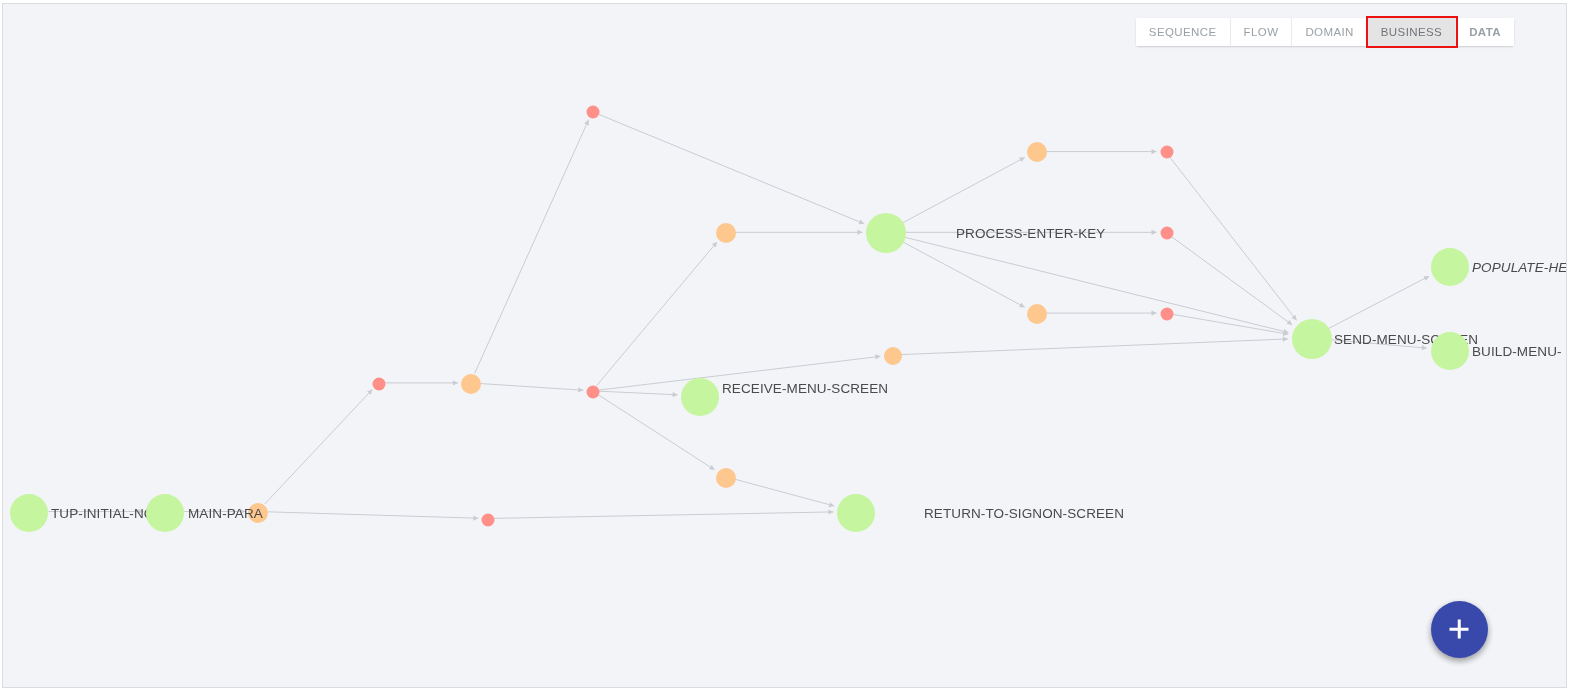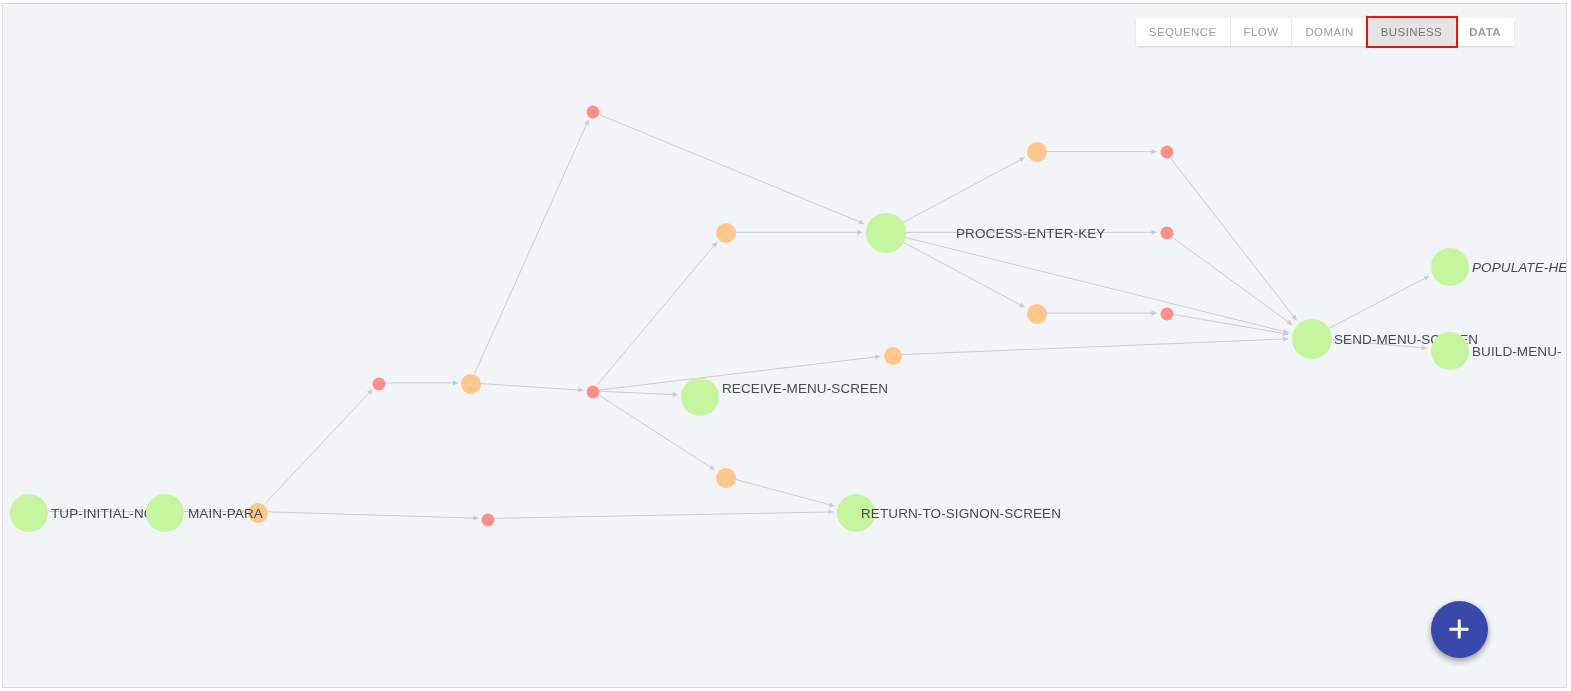--- a/index.html
+++ b/index.html
@@ -205,21 +205,21 @@
         <div class="node-label" style="left: 1331px; top: 335px;">SEND-MENU-SCREEN</div>
         <div class="graph-node" style="left: 1447px; top: 263px; width: 38px; height: 38px; background: rgb(198, 245, 160);"></div>
         <div class="node-label" style="left: 1469px; top: 263px; font-style: italic;">POPULATE-HE</div>
         <div class="graph-node" style="left: 1447px; top: 347px; width: 38px; height: 38px; background: rgb(198, 245, 160);"></div>
         <div class="node-label" style="left: 1469px; top: 347px;">BUILD-MENU-</div>
         <div class="graph-node" style="left: 890px; top: 352px; width: 18px; height: 18px; background: rgb(253, 199, 141);"></div>
         <div class="graph-node" style="left: 697px; top: 393px; width: 38px; height: 38px; background: rgb(198, 245, 160);"></div>
         <div class="node-label" style="left: 719px; top: 384px;">RECEIVE-MENU-SCREEN</div>
         <div class="graph-node" style="left: 723px; top: 474px; width: 20px; height: 20px; background: rgb(253, 199, 141);"></div>
         <div class="graph-node" style="left: 853px; top: 509px; width: 38px; height: 38px; background: rgb(198, 245, 160);"></div>
-        <div class="node-label" style="left: 858px; top: 509px;">RETURN-TO-SIGNON-SCREEN</div>
+        <div class="node-label" style="left: 921px; top: 509px;">RETURN-TO-SIGNON-SCREEN</div>
         <div class="graph-node" style="left: 485px; top: 516px; width: 13px; height: 13px; background: rgb(255, 143, 136);"></div>
       </div>
   </div>
 
   <div id="view-tabs">
       <div class="view-tab">SEQUENCE</div>
       <div class="view-tab">FLOW</div>
       <div class="view-tab">DOMAIN</div>
       <div class="view-tab selected annotated">BUSINESS</div>
       <div class="view-tab">DATA</div>

